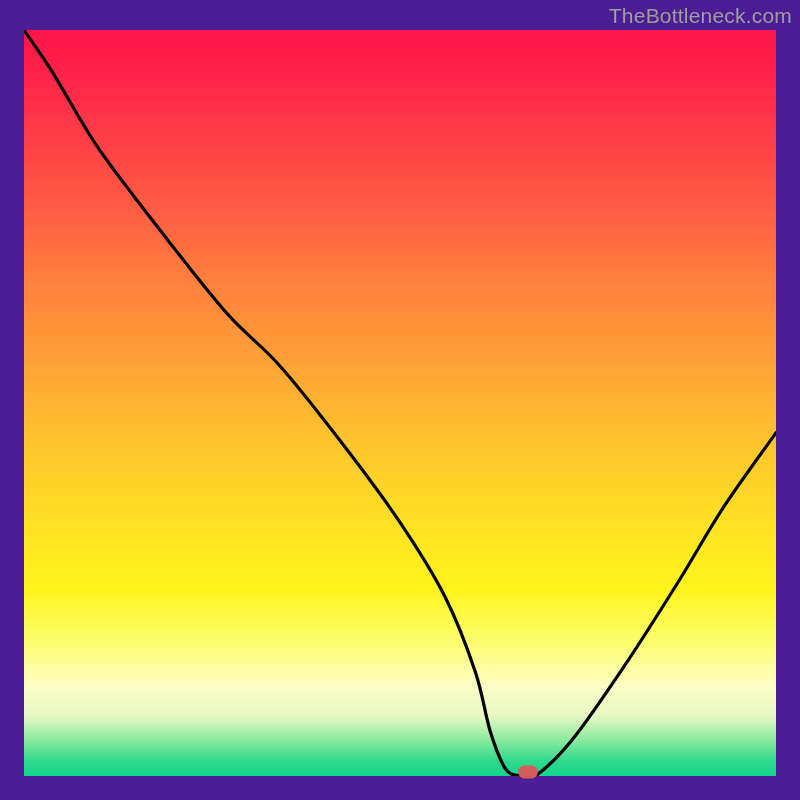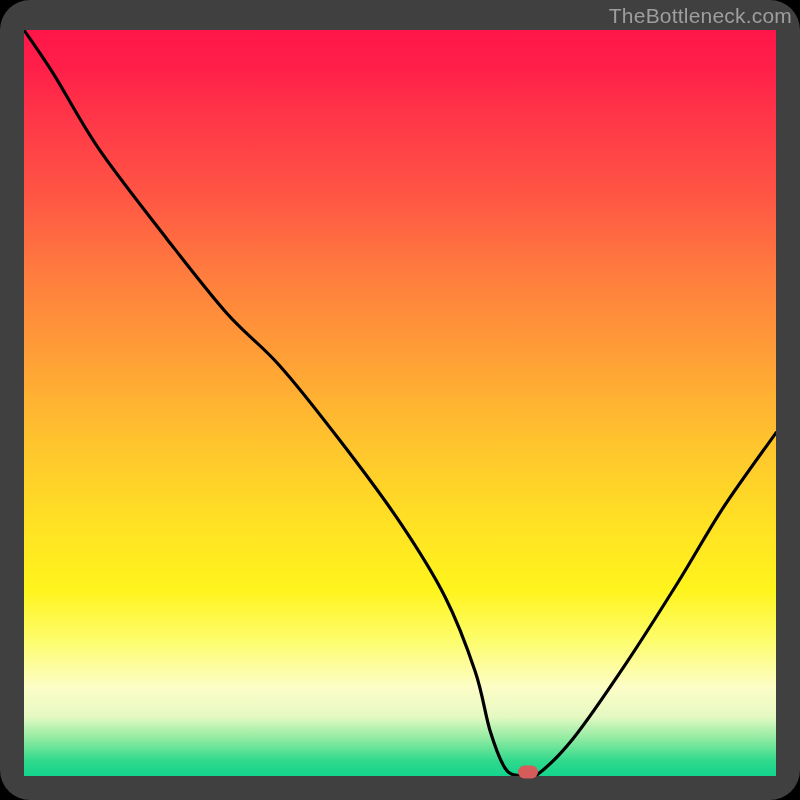--- a/index.html
+++ b/index.html
@@ -7,22 +7,21 @@
     padding: 0;
     width: 800px;
     height: 800px;
     background: #000;
     overflow: hidden;
   }
   .stage {
     position: relative;
     width: 800px;
     height: 800px;
-    background: #404040;
-    border-radius: 30px;
+    background: #4c1d95;
   }
   .plot-area {
     position: absolute;
     left: 24px;
     top: 30px;
     width: 752px;
     height: 746px;
   }
   .gradient-bg {
     position: absolute;

